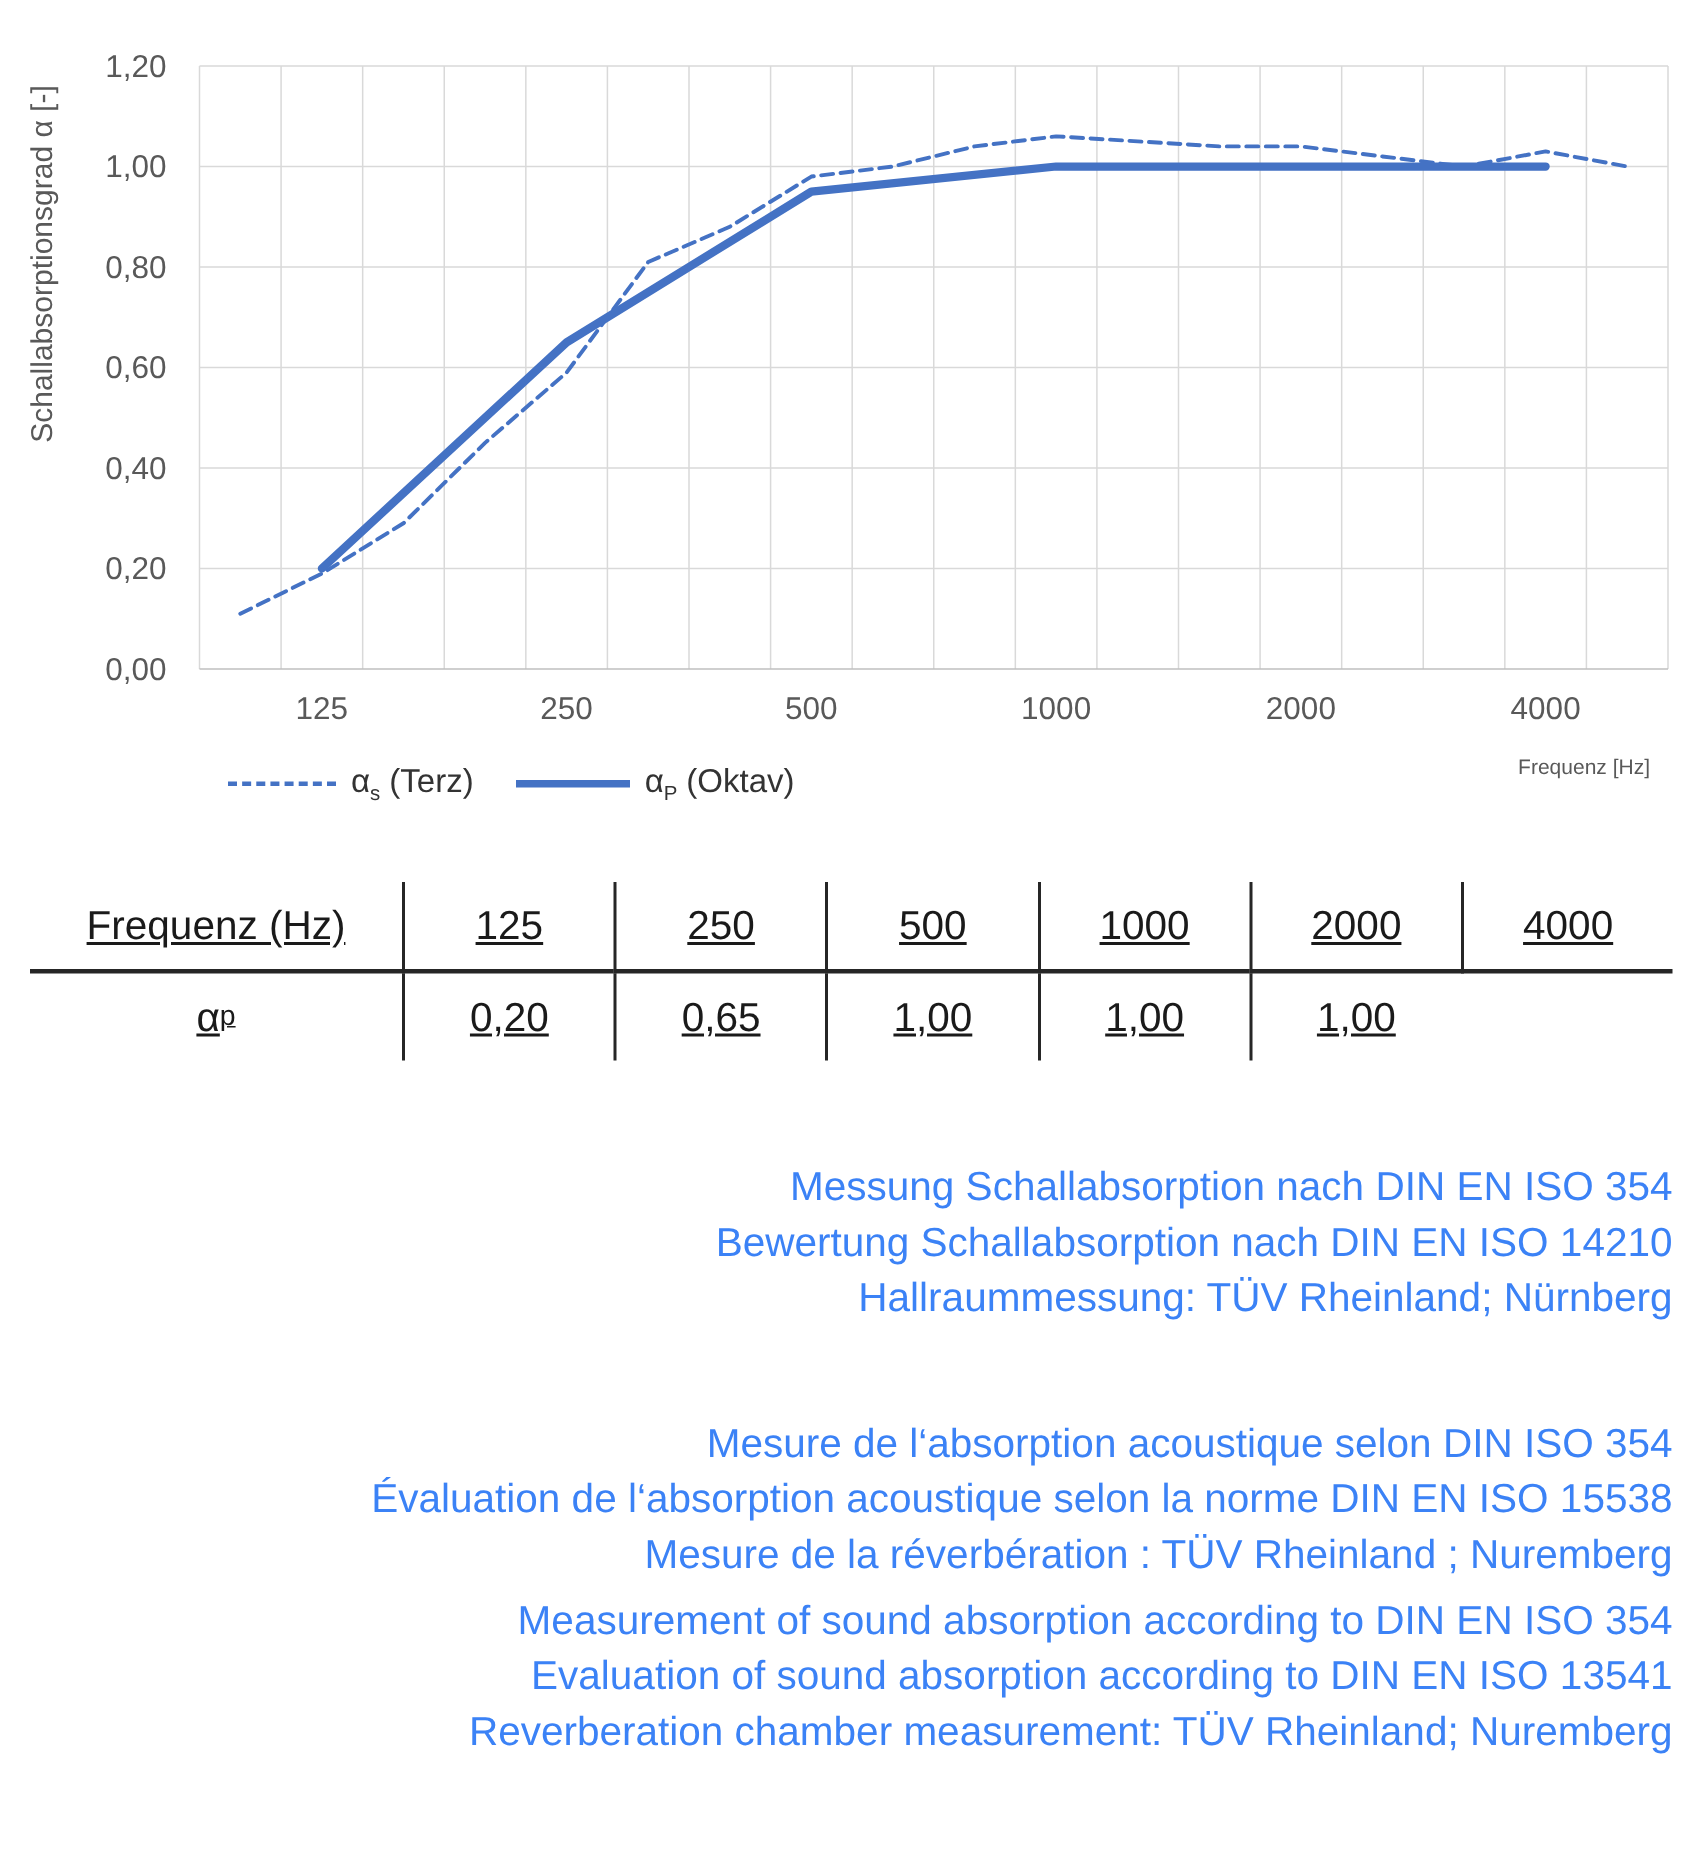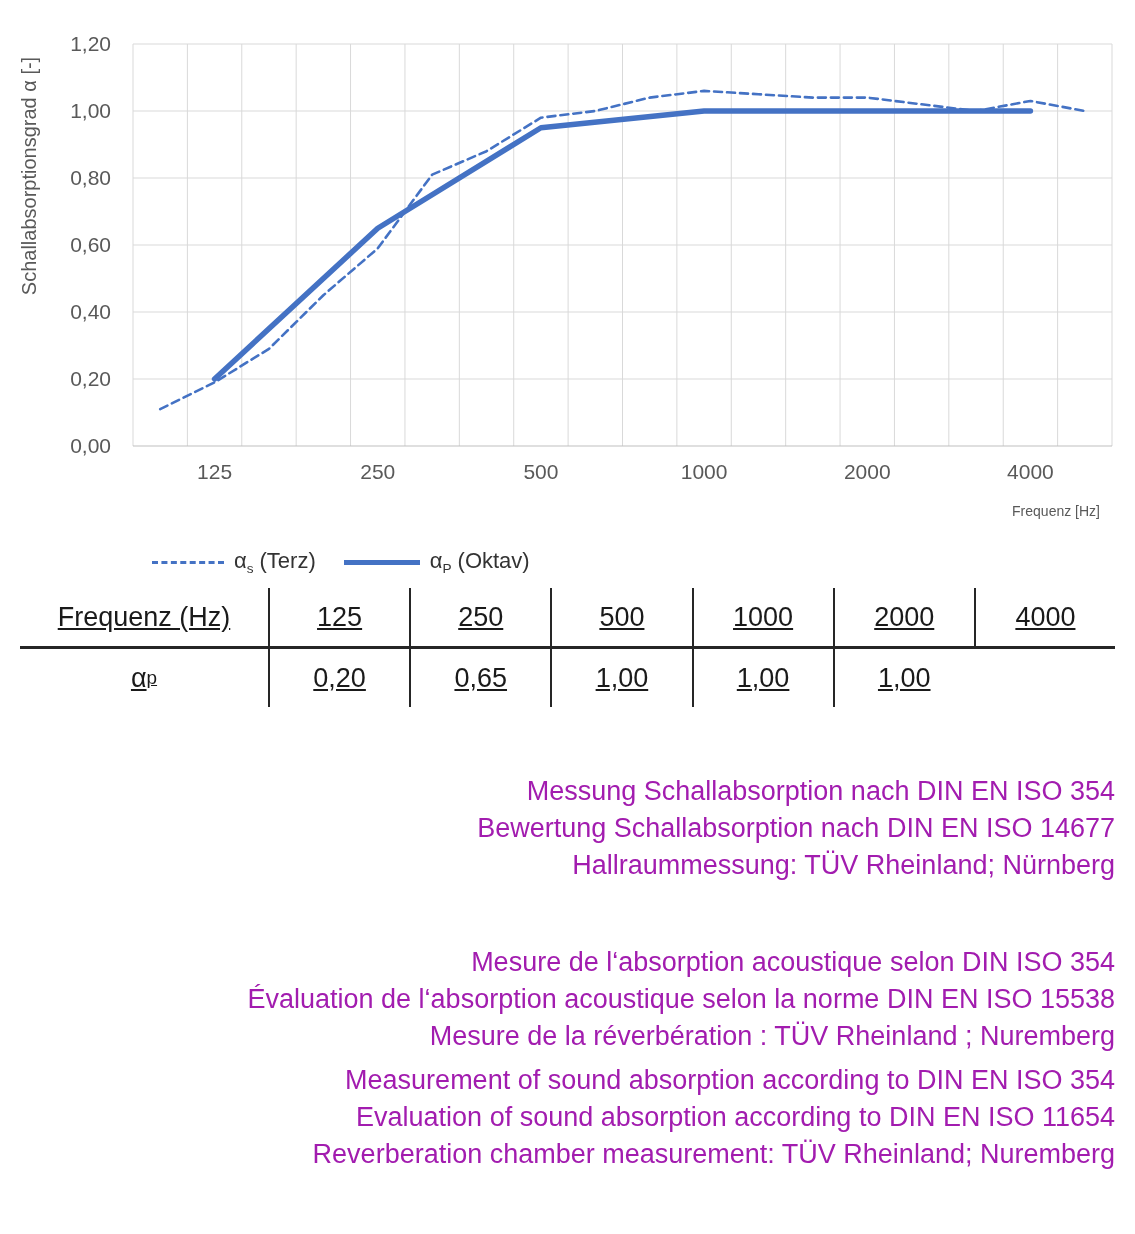--- a/index.html
+++ b/index.html
@@ -12,21 +12,21 @@
 
   .y-title {
     position:absolute; left:29px; top:176px;
     transform:translate(-50%,-50%) rotate(-90deg);
     white-space:nowrap; font-size:20px; color:#595959;
   }
   .x-title {
     position:absolute; right:35px; top:503px; font-size:14px; color:#595959;
   }
 
-  .legend { position:absolute; left:152px; top:548px; display:flex; align-items:center; gap:28px; }
+  .legend { position:absolute; left:152px; top:508px; display:flex; align-items:center; gap:28px; }
   .legend-item { display:flex; align-items:center; gap:10px; }
   .sample-dashed { width:72px; height:0; border-top:3px dashed #4472C4; }
   .sample-solid  { width:76px; height:5px; background:#4472C4; }
   .legend-label { font-size:22px; color:#333333; white-space:nowrap; }
   .legend-label sub { font-size:0.62em; }
   .legend-label .rest { margin-left:6px; }
 
   .abs-table {
     position:absolute; left:20px; top:588px; width:1095px;
     display:grid; grid-template-columns:248px repeat(6, 1fr);
@@ -34,21 +34,21 @@
   }
   .abs-table .cell {
     height:58px; display:flex; align-items:center; justify-content:center;
   }
   .abs-table .cell.sep { border-left:2px solid #262626; }
   .abs-table .cell.hd  { border-bottom:3px solid #262626; }
   .abs-table sub { font-size:0.7em; }
 
   .notes {
     position:absolute; right:20px; width:1095px; text-align:right;
-    font-size:27px; line-height:37px; color:#a21caf;
+    font-size:27px; line-height:37px; color:#3b82f6;
   }
   .notes-de { top:773px; }
   .notes-fr { top:944px; }
   .notes-en { top:1062px; }
 </style>
 </head>
 <body>
 
 <div class="page">
 
@@ -124,27 +124,27 @@
       </div>
     <div class="cell sep">0,20</div>
     <div class="cell sep">0,65</div>
     <div class="cell sep">1,00</div>
     <div class="cell sep">1,00</div>
     <div class="cell sep">1,00</div>
   </div>
 
   <div class="notes notes-de">
     <div>Messung Schallabsorption nach DIN EN ISO 354</div>
-    <div>Bewertung Schallabsorption nach DIN EN ISO 14677</div>
+    <div>Bewertung Schallabsorption nach DIN EN ISO 14210</div>
     <div>Hallraummessung: TÜV Rheinland; Nürnberg</div>
   </div>
   <div class="notes notes-fr">
     <div>Mesure de l‘absorption acoustique selon DIN ISO 354</div>
     <div>Évaluation de l‘absorption acoustique selon la norme DIN EN ISO 15538</div>
     <div>Mesure de la réverbération : TÜV Rheinland ; Nuremberg</div>
   </div>
   <div class="notes notes-en">
     <div>Measurement of sound absorption according to DIN EN ISO 354</div>
-    <div>Evaluation of sound absorption according to DIN EN ISO 11654</div>
+    <div>Evaluation of sound absorption according to DIN EN ISO 13541</div>
     <div>Reverberation chamber measurement: TÜV Rheinland; Nuremberg</div>
   </div>
 
 </div>
 
 </body></html>

